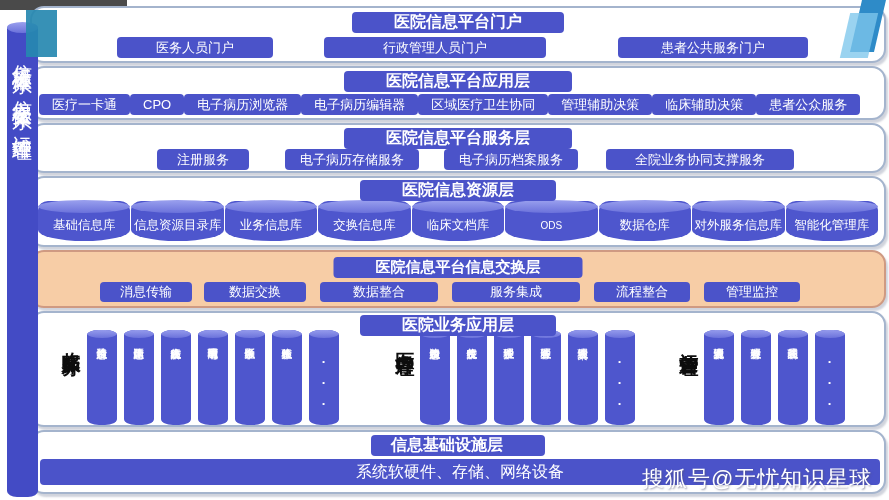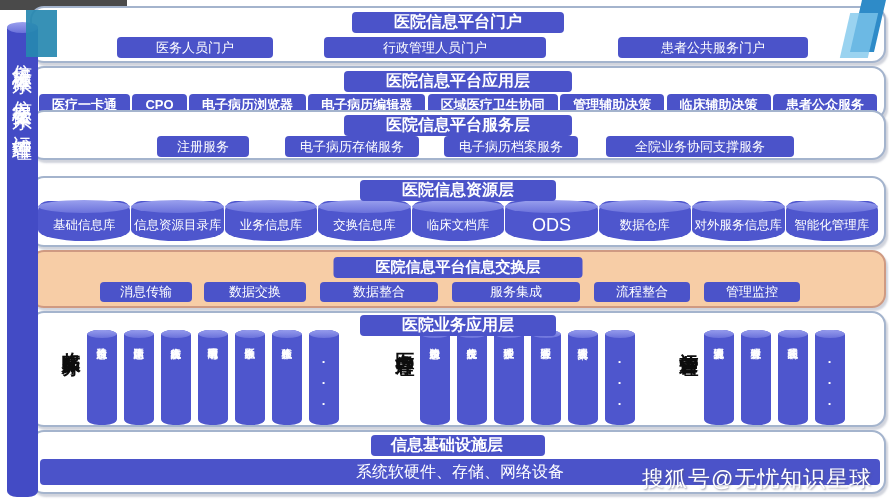--- a/index.html
+++ b/index.html
@@ -26,21 +26,21 @@
   .layer.orange{background:#f7cda6;border-color:#cf9a82;}
 
   .blue{background:#4b53c9;color:#fff;display:flex;align-items:center;justify-content:center;
         border-radius:4px;box-sizing:border-box;white-space:nowrap;}
   .layer-title{position:absolute;left:50%;transform:translateX(-50%);top:4px;height:21px;
         font-weight:bold;font-size:16px;padding:0 42px;z-index:2;}
   .btn{position:absolute;font-size:13px;height:21px;}
 
   
   .flexrow{position:absolute;left:7px;right:7px;top:26px;height:21px;display:flex;
-           justify-content:space-between;font-weight:bold;}
+           }
   .flexrow .blue{font-size:13px;padding:0 13px;height:21px;}
 
   
   .dbrow{position:absolute;left:6px;right:6px;top:23px;bottom:4px;display:flex;gap:1px;}
   .cyl-h{position:relative;flex:1;background:#4e56cd;color:#fff;
          border-radius:10px 10px 50% 50% / 9px 9px 11px 11px;
          display:flex;align-items:center;justify-content:center;text-align:center;
          font-size:12.5px;line-height:1.15;padding-top:9px;box-sizing:border-box;}
   .cyl-h::before{content:"";position:absolute;top:-1px;left:0;right:0;height:13px;border-radius:50%;
          background:linear-gradient(#9aa0ee,#6b72db);}
@@ -92,21 +92,21 @@
       <div class="blue">CPO</div>
       <div class="blue">电子病历浏览器</div>
       <div class="blue">电子病历编辑器</div>
       <div class="blue">区域医疗卫生协同</div>
       <div class="blue">管理辅助决策</div>
       <div class="blue">临床辅助决策</div>
       <div class="blue">患者公众服务</div>
     </div>
   </div>
 
-  <div class="layer" style="top:110px;height:50px;">
+  <div class="layer" style="top:123px;height:50px;">
     <div class="blue layer-title" style="top:3px;">医院信息平台服务层</div>
     <div class="blue btn" style="left:125px;top:24px;width:92px;">注册服务</div>
     <div class="blue btn" style="left:253px;top:24px;width:134px;">电子病历存储服务</div>
     <div class="blue btn" style="left:412px;top:24px;width:134px;">电子病历档案服务</div>
     <div class="blue btn" style="left:574px;top:24px;width:188px;">全院业务协同支撑服务</div>
   </div>
 
   <div class="layer" style="top:176px;height:71px;">
     <div class="blue layer-title" style="top:2px;">医院信息资源层</div>
     <div class="dbrow">
@@ -118,21 +118,21 @@
         </div>
       <div class="cyl-h">
           <span>业务信息库</span>
         </div>
       <div class="cyl-h">
           <span>交换信息库</span>
         </div>
       <div class="cyl-h">
           <span>临床文档库</span>
         </div>
-      <div class="cyl-h" style="font-size:18px;">
+      <div class="cyl-h" style="font-size:10px;">
           <span>ODS</span>
         </div>
       <div class="cyl-h">
           <span>数据仓库</span>
         </div>
       <div class="cyl-h">
           <span>对外服务信息库</span>
         </div>
       <div class="cyl-h">
           <span>智能化管理库</span>

